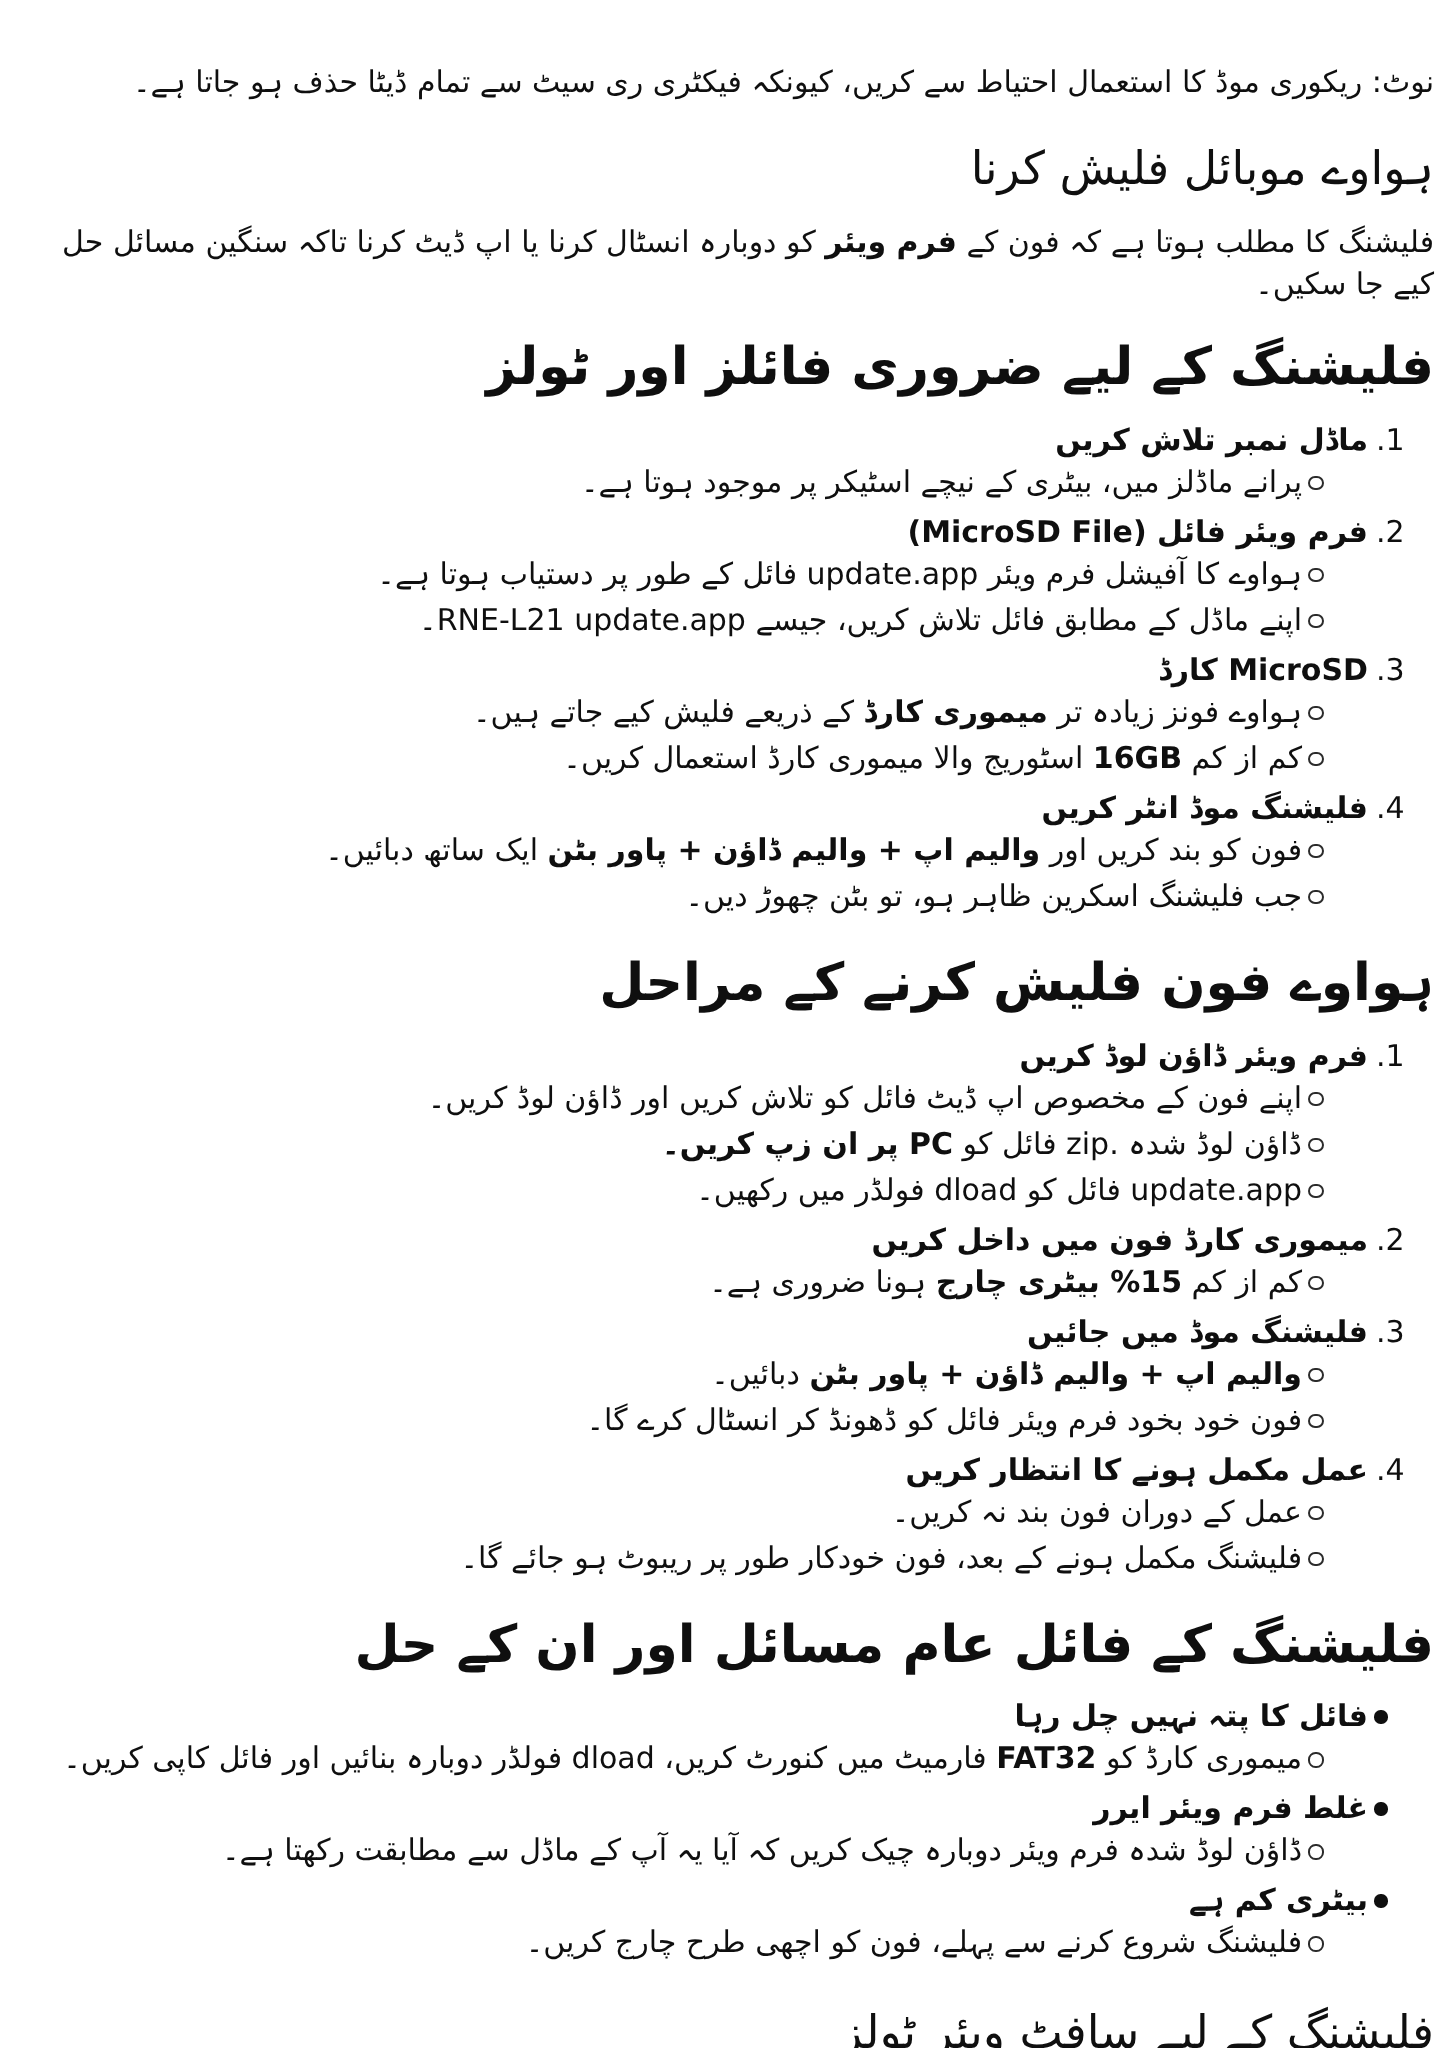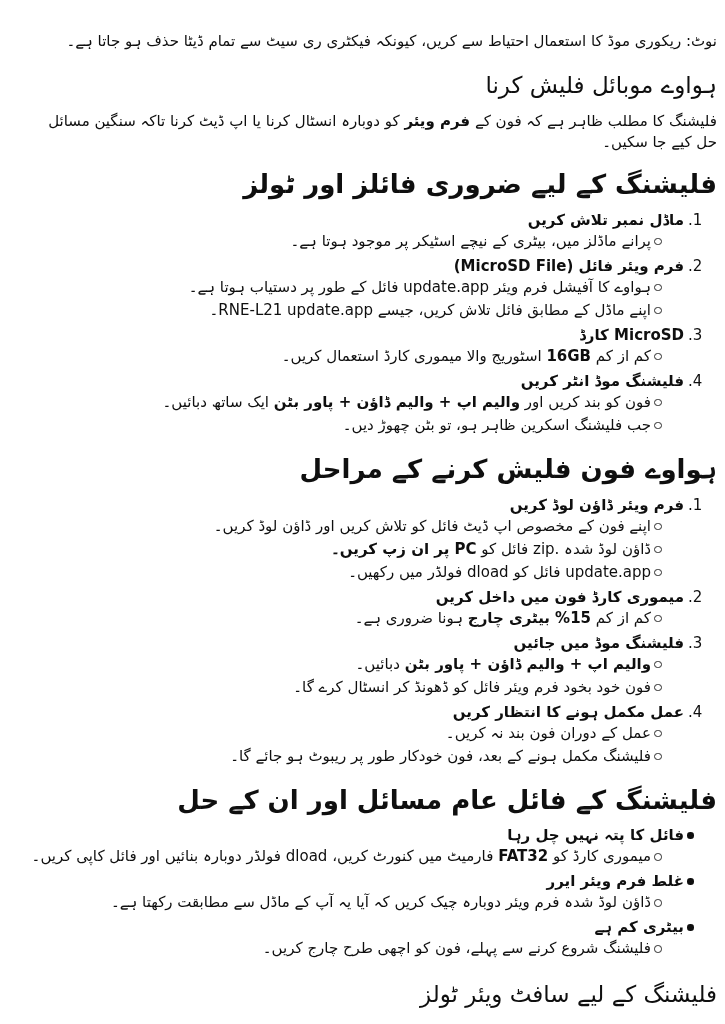--- a/index.html
+++ b/index.html
@@ -58,21 +58,21 @@
   }
   .content { flex: 1 1 auto; min-width: 0; }
   .ititle  { }
 </style>
 </head>
 <body>
 
 <main class="page">
     <p class="note"><span>نوٹ: ریکوری موڈ کا استعمال احتیاط سے کریں، کیونکہ فیکٹری ری سیٹ سے تمام ڈیٹا حذف ہو جاتا ہے۔</span></p>
     <h2 class="sec">ہواوے موبائل فلیش کرنا</h2>
-    <p class="para"><span>فلیشنگ کا مطلب ظاہر ہے کہ فون کے </span><strong>فرم ویئر</strong><span> کو دوبارہ انسٹال کرنا یا اپ ڈیٹ کرنا تاکہ سنگین مسائل حل کیے جا سکیں۔</span></p>
+    <p class="para"><span>فلیشنگ کا مطلب ہوتا ہے کہ فون کے </span><strong>فرم ویئر</strong><span> کو دوبارہ انسٹال کرنا یا اپ ڈیٹ کرنا تاکہ سنگین مسائل حل کیے جا سکیں۔</span></p>
     <h3 class="sub">فلیشنگ کے لیے ضروری فائلز اور ٹولز</h3>
     <div class="list">
       <div class="row">
         <span class="marker">.1</span>
         <div class="content">
           <div class="ititle"><strong>ماڈل نمبر تلاش کریں</strong></div>
           <div class="row">
             <span class="bullet-cell">
               <span class="dot-hollow"></span>
             </span>
@@ -95,20 +95,26 @@
               <span class="dot-hollow"></span>
             </span>
             <div class="content"><span>اپنے ماڈل کے مطابق فائل تلاش کریں، جیسے RNE-L21 update.app۔</span></div>
           </div>
         </div>
       </div>
       <div class="row">
         <span class="marker">.3</span>
         <div class="content">
           <div class="ititle"><strong>MicroSD کارڈ</strong></div>
+          <div class="row">
+            <span class="bullet-cell">
+              <span class="dot-hollow"></span>
+            </span>
+            <div class="content"><span>ہواوے فونز زیادہ تر </span><strong>میموری کارڈ</strong><span> کے ذریعے فلیش کیے جاتے ہیں۔</span></div>
+          </div>
           <div class="row">
             <span class="bullet-cell">
               <span class="dot-hollow"></span>
             </span>
             <div class="content"><span>کم از کم </span><strong>16GB</strong><span> اسٹوریج والا میموری کارڈ استعمال کریں۔</span></div>
           </div>
         </div>
       </div>
       <div class="row">
         <span class="marker">.4</span>

